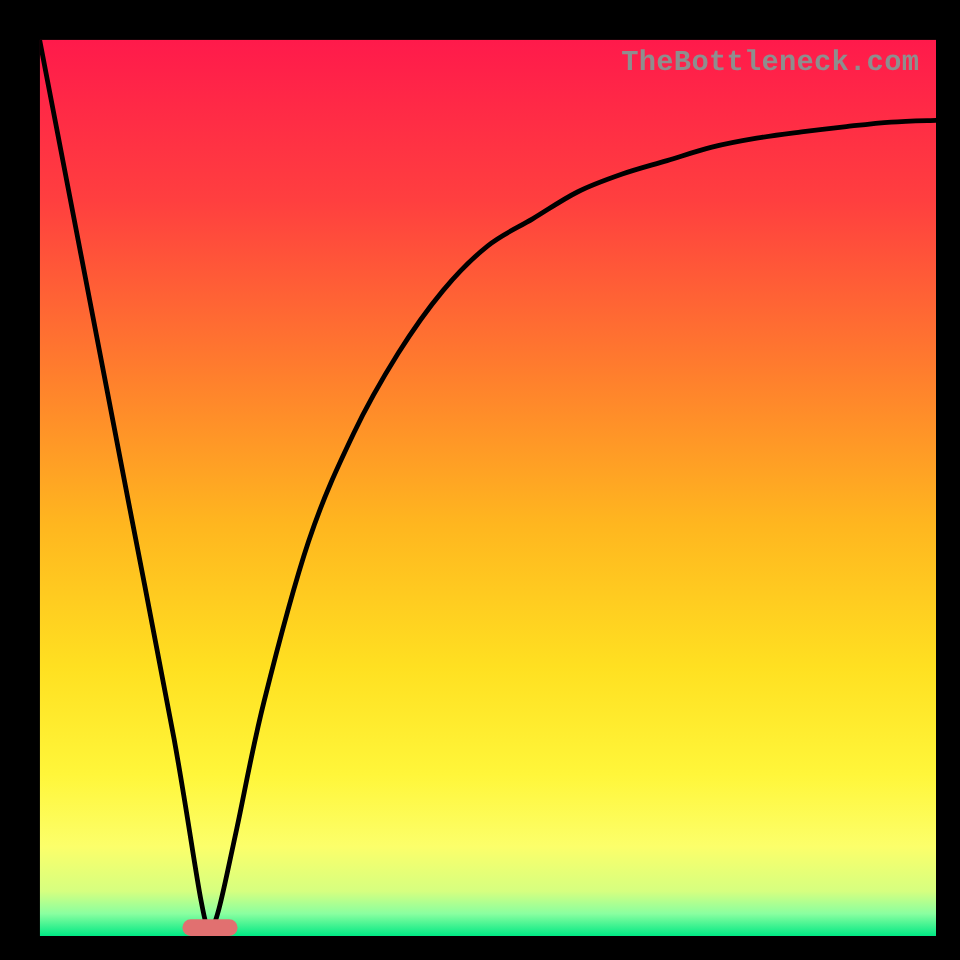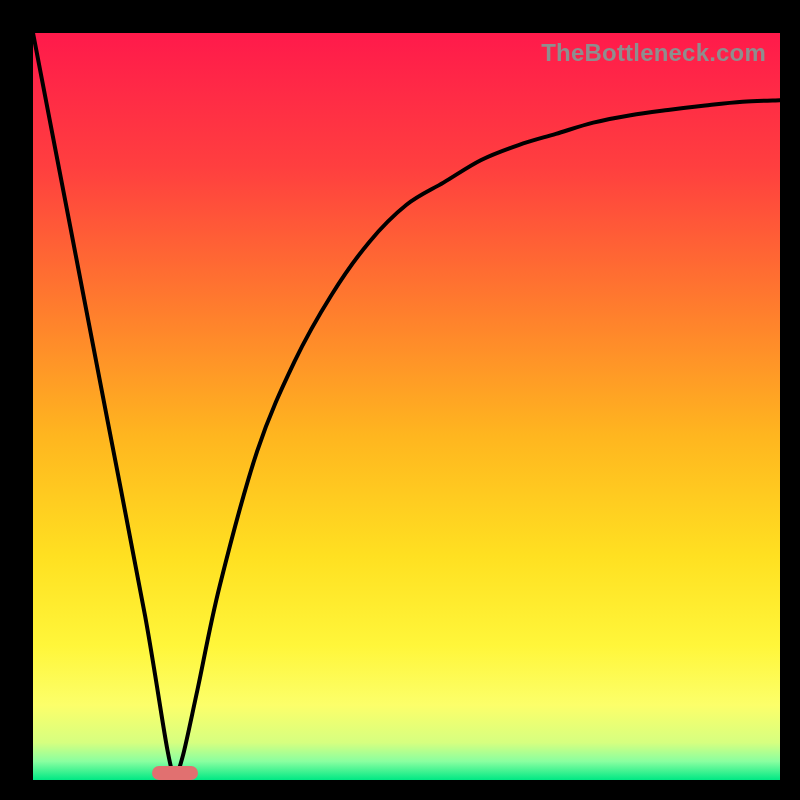--- a/index.html
+++ b/index.html
@@ -9,20 +9,21 @@
     height: 800px;
     background: #000;
     overflow: hidden;
     font-family: Arial, Helvetica, sans-serif;
   }
   .outer {
     position: relative;
     width: 740px;
     height: 800px;
     background: #000;
+    font-family: Liberation Mono, monospace;
   }
   .plot-area {
     position: absolute;
     left: 33px;
     top: 33px;
     width: 747px;
     height: 747px;
     overflow: hidden;
   }
   .gradient-fill {

